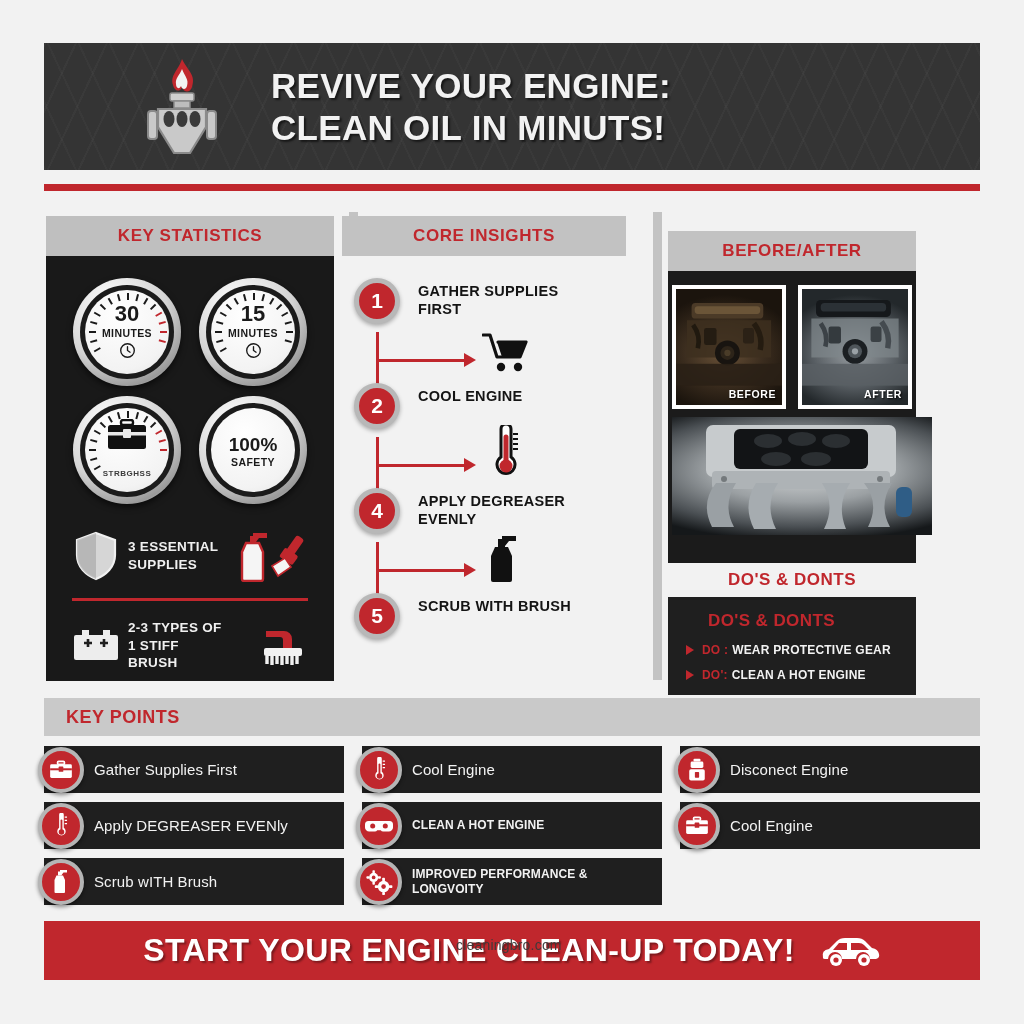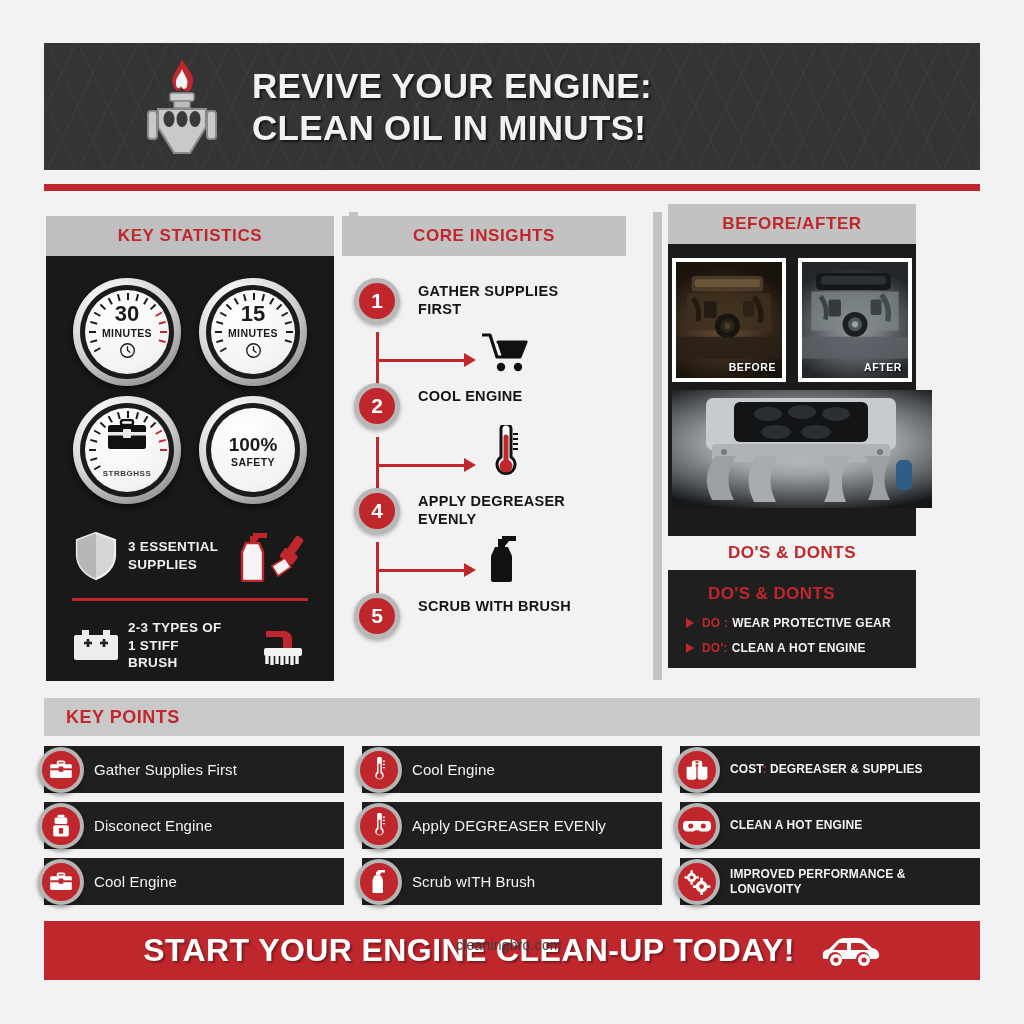--- a/index.html
+++ b/index.html
@@ -33,21 +33,21 @@
     align-items: center;
   }
   .header-logo {
     width: 120px;
     margin-left: 78px;
     flex: 0 0 120px;
     display: flex;
     justify-content: center;
   }
   .header-title {
-    margin-left: 10px;
+    margin-left: 29px;
     color: #f2f2f2;
     font-size: 35px;
     font-weight: bold;
     line-height: 1.20;
     letter-spacing: 0.3px;
     text-shadow: 2px 2px 2px rgba(0,0,0,0.55);
   }
   .header-title .l2 { display: block; }
 
   .header-rule {
@@ -63,21 +63,21 @@
     left: 46px; top: 216px;
     width: 288px;
   }
   .col-mid {
     position: absolute;
     left: 342px; top: 216px;
     width: 284px;
   }
   .col-right {
     position: absolute;
-    left: 668px; top: 204px;
+    left: 668px; top: 231px;
     width: 248px;
   }
 
   .vdiv {
     position: absolute;
     top: 212px;
     width: 9px;
     height: 468px;
     background: #c3c3c3;
   }
@@ -796,32 +796,20 @@
           <svg width="16" height="26" viewBox="0 0 34 56">
             <path d="M13 4 a5 5 0 0 1 10 0 v28 a9 9 0 1 1 -10 0 z" fill="#fff"></path>
             <path d="M25 9 h5 M25 16 h5 M25 23 h5" stroke="#fff" stroke-width="2.4"></path>
             <circle cx="18" cy="41" r="6" fill="#c0272d"></circle>
             <path d="M18 16 v22" stroke="#c0272d" stroke-width="4" stroke-linecap="round"></path>
           </svg>
         </div>
         <div class="kp-text">Cool Engine</div>
       </div>
 
-      <div class="kp-card c3">
-        <div class="kp-badge">
-          <svg width="26" height="22" viewBox="0 0 40 34">
-            <path d="M4 12 h8 v-6 a3 3 0 0 1 6 0 v6 h1 v16 a4 4 0 0 1 -4 4 h-7 a4 4 0 0 1 -4 -4 z" fill="#fff"></path>
-            <path d="M36 12 h-8 v-6 a3 3 0 0 0 -6 0 v6 h-1 v16 a4 4 0 0 0 4 4 h7 a4 4 0 0 0 4 -4 z" fill="#fff"></path>
-            <ellipse cx="20" cy="5" rx="7" ry="2.4" fill="none" stroke="#fff" stroke-width="1.6"></ellipse>
-          </svg>
-        </div>
-        <div class="kp-text">
-          <span>COST</span><span class="colon">:</span><span> DEGREASER &amp; SUPPLIES</span>
-        </div>
-      </div>
 
       <div class="kp-card c1">
         <div class="kp-badge">
           <svg width="20" height="24" viewBox="0 0 28 34">
             <rect x="9" y="1" width="10" height="4" rx="1.5" fill="#fff"></rect>
             <rect x="5" y="5" width="18" height="9" rx="2" fill="#fff"></rect>
             <rect x="3" y="16" width="22" height="16" rx="2.5" fill="#fff"></rect>
             <rect x="11" y="20" width="6" height="8" rx="1" fill="#c0272d"></rect>
           </svg>
         </div>

